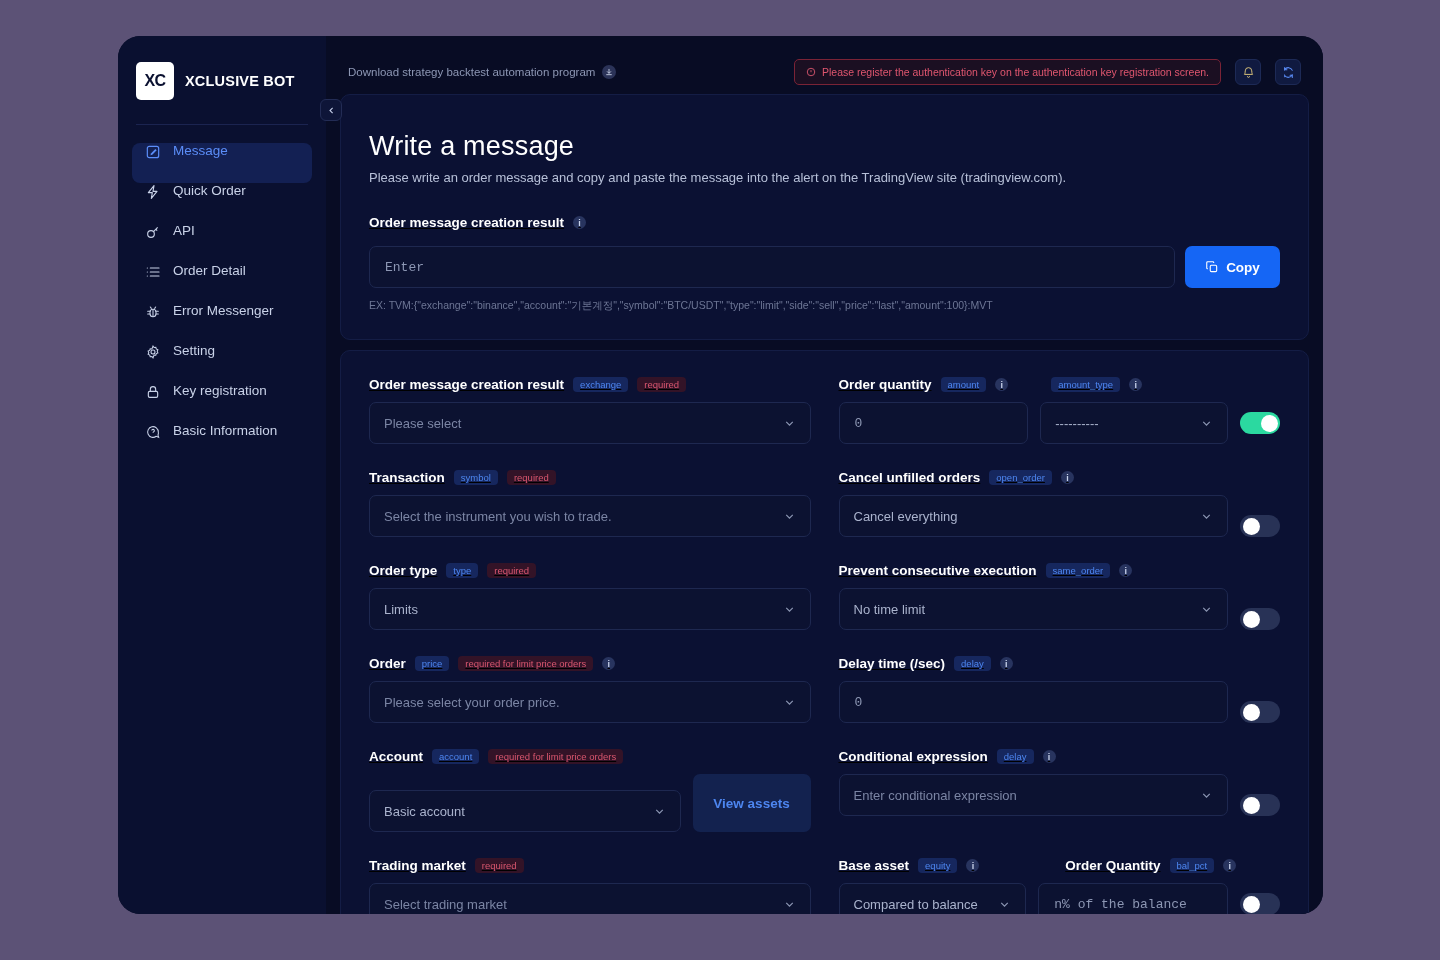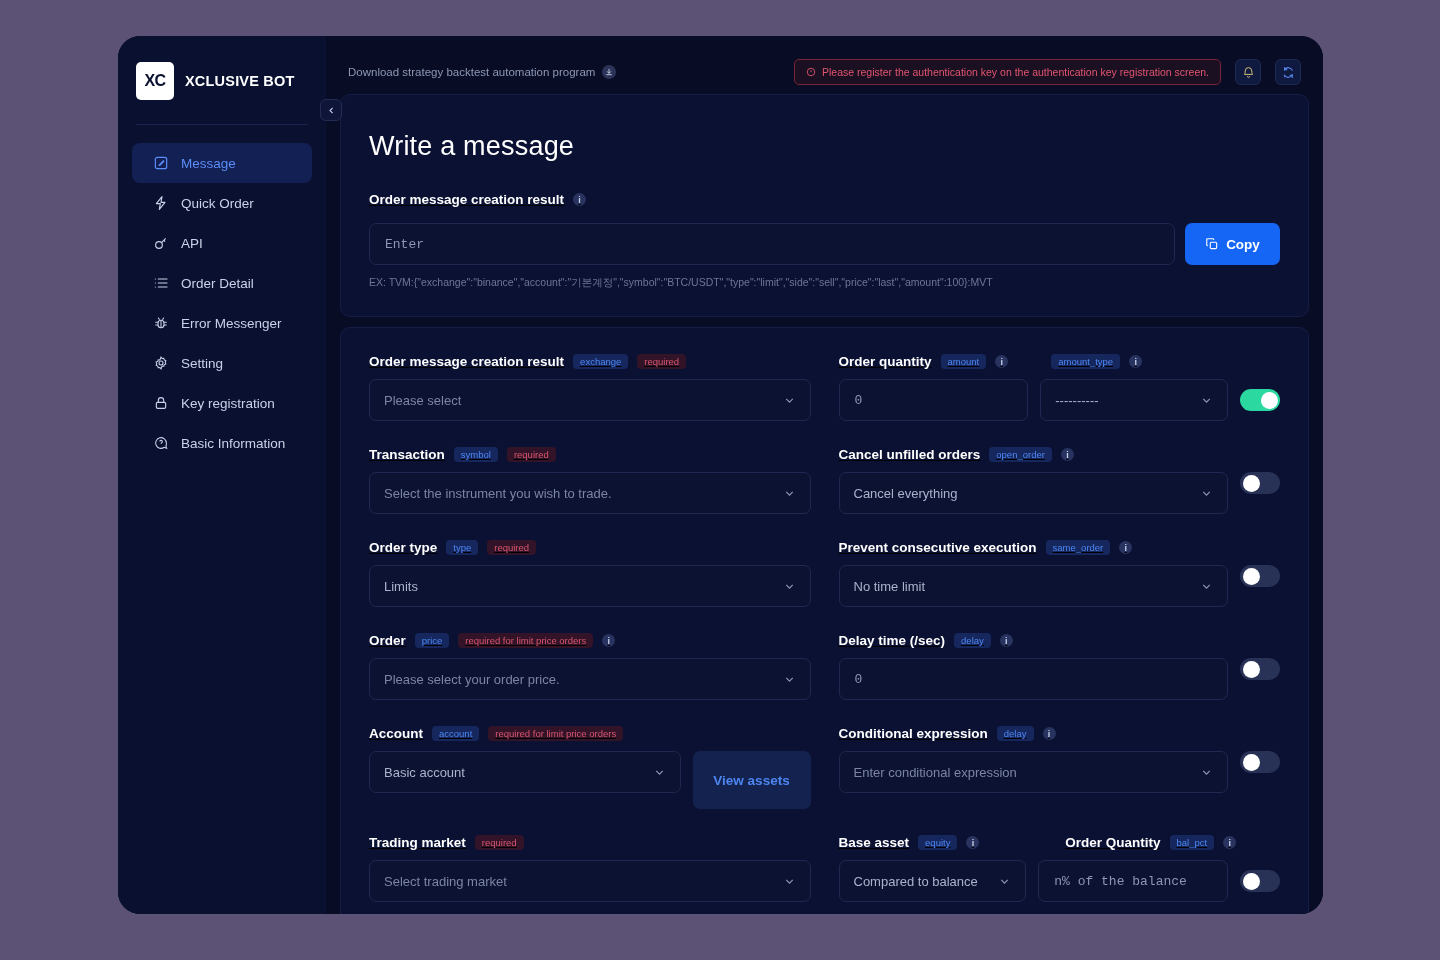--- a/index.html
+++ b/index.html
@@ -52,22 +52,22 @@
     width: 22px; height: 22px;
     background: #0e1538;
     border: 1px solid #232c55;
     border-radius: 6px;
     display: flex; align-items: center; justify-content: center;
     cursor: pointer;
     z-index: 5;
   }
 
   .nav-item {
-    display: flex; align-items: center; gap: 12px;
-    height: 40px; padding: 0 20px;
+    display: flex; align-items: flex-start; gap: 12px;
+    height: 40px; padding: 0 12px;
     border-radius: 8px;
     color: #c9d2e8; font-size: 13.5px;
     cursor: pointer;
     margin-bottom: 0px;
   }
   .nav-item + .nav-item { margin-top: 0px; }
   .nav-item.active {
     background: #132053;
     color: #5b8df8;
   }
@@ -216,21 +216,21 @@
     display: flex; align-items: center;
     cursor: pointer;
     position: relative;
   }
   .select-box .chev {
     margin-left: auto; flex-shrink: 0;
     display: flex; align-items: center;
   }
   .select-box.placeholder { color: #7b85a4; }
 
-  .row-with-toggle { display: flex; align-items: flex-start; gap: 12px; margin-top: 8px; }
+  .row-with-toggle { display: flex; align-items: flex-end; gap: 12px; margin-top: 8px; }
   .row-with-toggle .select-box,
   .row-with-toggle .text-input { flex: 1; min-width: 0; }
 
   .toggle {
     width: 40px; height: 22px;
     border-radius: 11px;
     background: #283256;
     position: relative;
     flex-shrink: 0;
     cursor: pointer;
@@ -398,20 +398,21 @@
           <path d="M19 8A8 8 0 005 6.5V4M19 16a8 8 0 01-14 1.5V20"></path>
           <path d="M5 3v4h4M19 21v-4h-4"></path>
         </svg>
       </div>
     </div>
 
     <div class="content">
 
       <section class="card card-top">
         <h1 class="page-title">Write a message</h1>
+        <div class="page-sub">Please write an order message and copy and paste the message into the alert on the TradingView site (tradingview.com).</div>
 
         <div class="field-label-row" style="margin-top:30px">
           <span class="field-label">Order message creation result</span>
           <span class="info-i">i</span>
         </div>
 
         <div class="top-input-row">
           <div class="text-input">Enter</div>
           <div class="copy-btn">
             <svg width="14" height="14" viewBox="0 0 24 24" fill="none" stroke="#ffffff" stroke-width="1.9">

